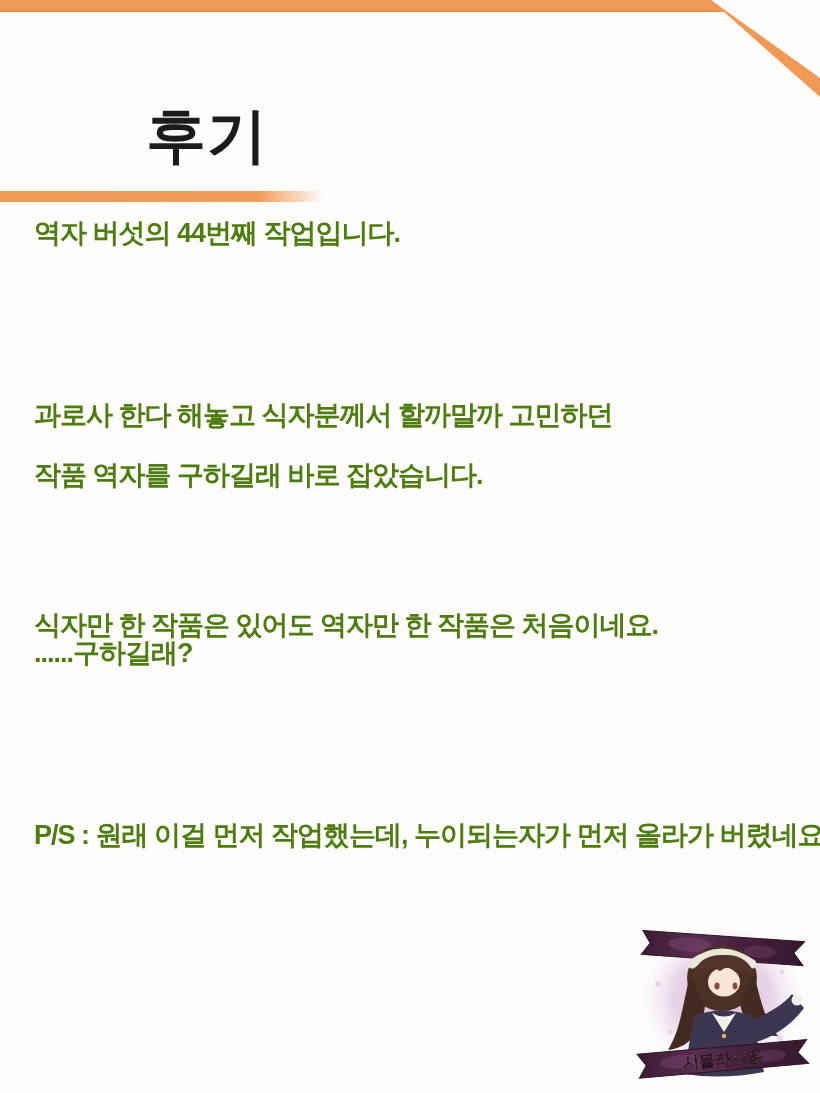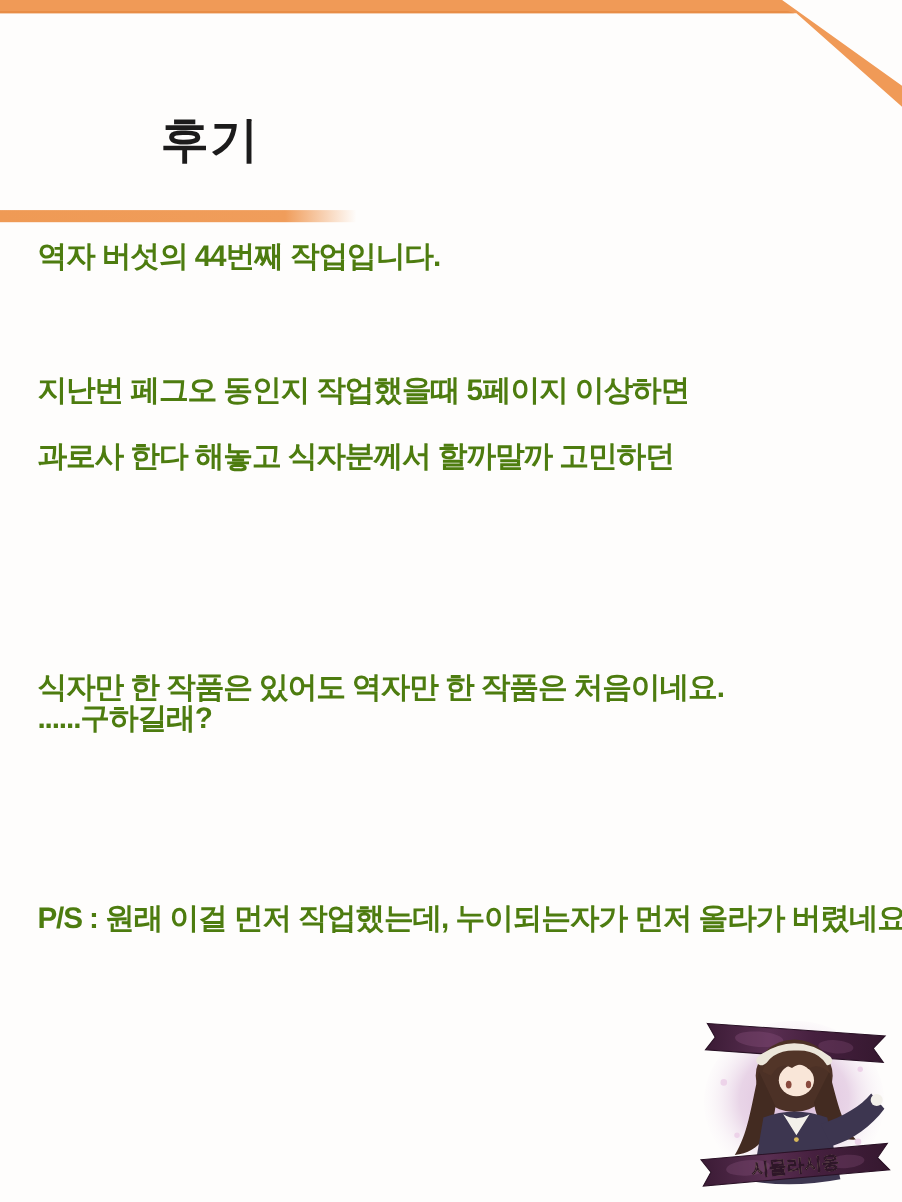--- a/index.html
+++ b/index.html
@@ -8,21 +8,21 @@
     width:820px;height:1093px;
     background:#fefdfc;
     overflow:hidden;
     font-family:"Liberation Sans","DejaVu Sans",sans-serif;
   }
   
   .top-deco{position:absolute;top:0;left:0;width:820px;height:110px;}
   
   .page-title{
     position:absolute;left:146px;top:106px;
-    font-size:44px;font-weight:800;color:#1c1b1b;
+    font-size:60px;font-weight:800;color:#1c1b1b;
     letter-spacing:1px;line-height:1;white-space:nowrap;
   }
   .title-underline{
     position:absolute;left:0;top:191px;width:324px;height:11px;
     background:linear-gradient(to right,#ef9a55 0%,#f09d5b 80%,rgba(240,157,91,0) 100%);
   }
   
   .tline{
     position:absolute;left:34px;
     font-size:27px;font-weight:700;color:#4d7c0f;
@@ -40,22 +40,22 @@
 
   <svg class="top-deco" viewBox="0 0 820 110" xmlns="http://www.w3.org/2000/svg" aria-hidden="true">
     <polygon points="0,0 711,0 820,78 820,97 724,12 0,12" fill="#f09a57"></polygon>
     <polygon points="0,10 716,10 722,12 0,12" fill="#e68b44" opacity="0.85"></polygon>
   </svg>
 
   <div class="page-title">후기</div>
   <div class="title-underline"></div>
 
   <div class="tline l1">역자 버섯의 44번째 작업입니다.</div>
-  <div class="tline l2">지난번 페그오 동인지 작업했을때 5페이지 이상하면</div>
   <div class="tline l3">과로사 한다 해놓고 식자분께서 할까말까 고민하던</div>
+  <div class="tline l4">작품 역자를 구하길래 바로 잡았습니다.</div>
   <div class="tline l5">식자만 한 작품은 있어도 역자만 한 작품은 처음이네요.</div>
   <div class="tline l6">......구하길래?</div>
   <div class="tline l8">P/S : 원래 이걸 먼저 작업했는데, 누이되는자가 먼저 올라가 버렸네요</div>
 
   <svg class="badge" viewBox="0 0 186 168" xmlns="http://www.w3.org/2000/svg" aria-hidden="true">
     <defs>
       <radialGradient id="glow" cx="50%" cy="48%" r="55%">
         <stop offset="0%" stop-color="#d8b6d7" stop-opacity="0.95"></stop>
         <stop offset="55%" stop-color="#dfc3de" stop-opacity="0.7"></stop>
         <stop offset="100%" stop-color="#ffffff" stop-opacity="0"></stop>

